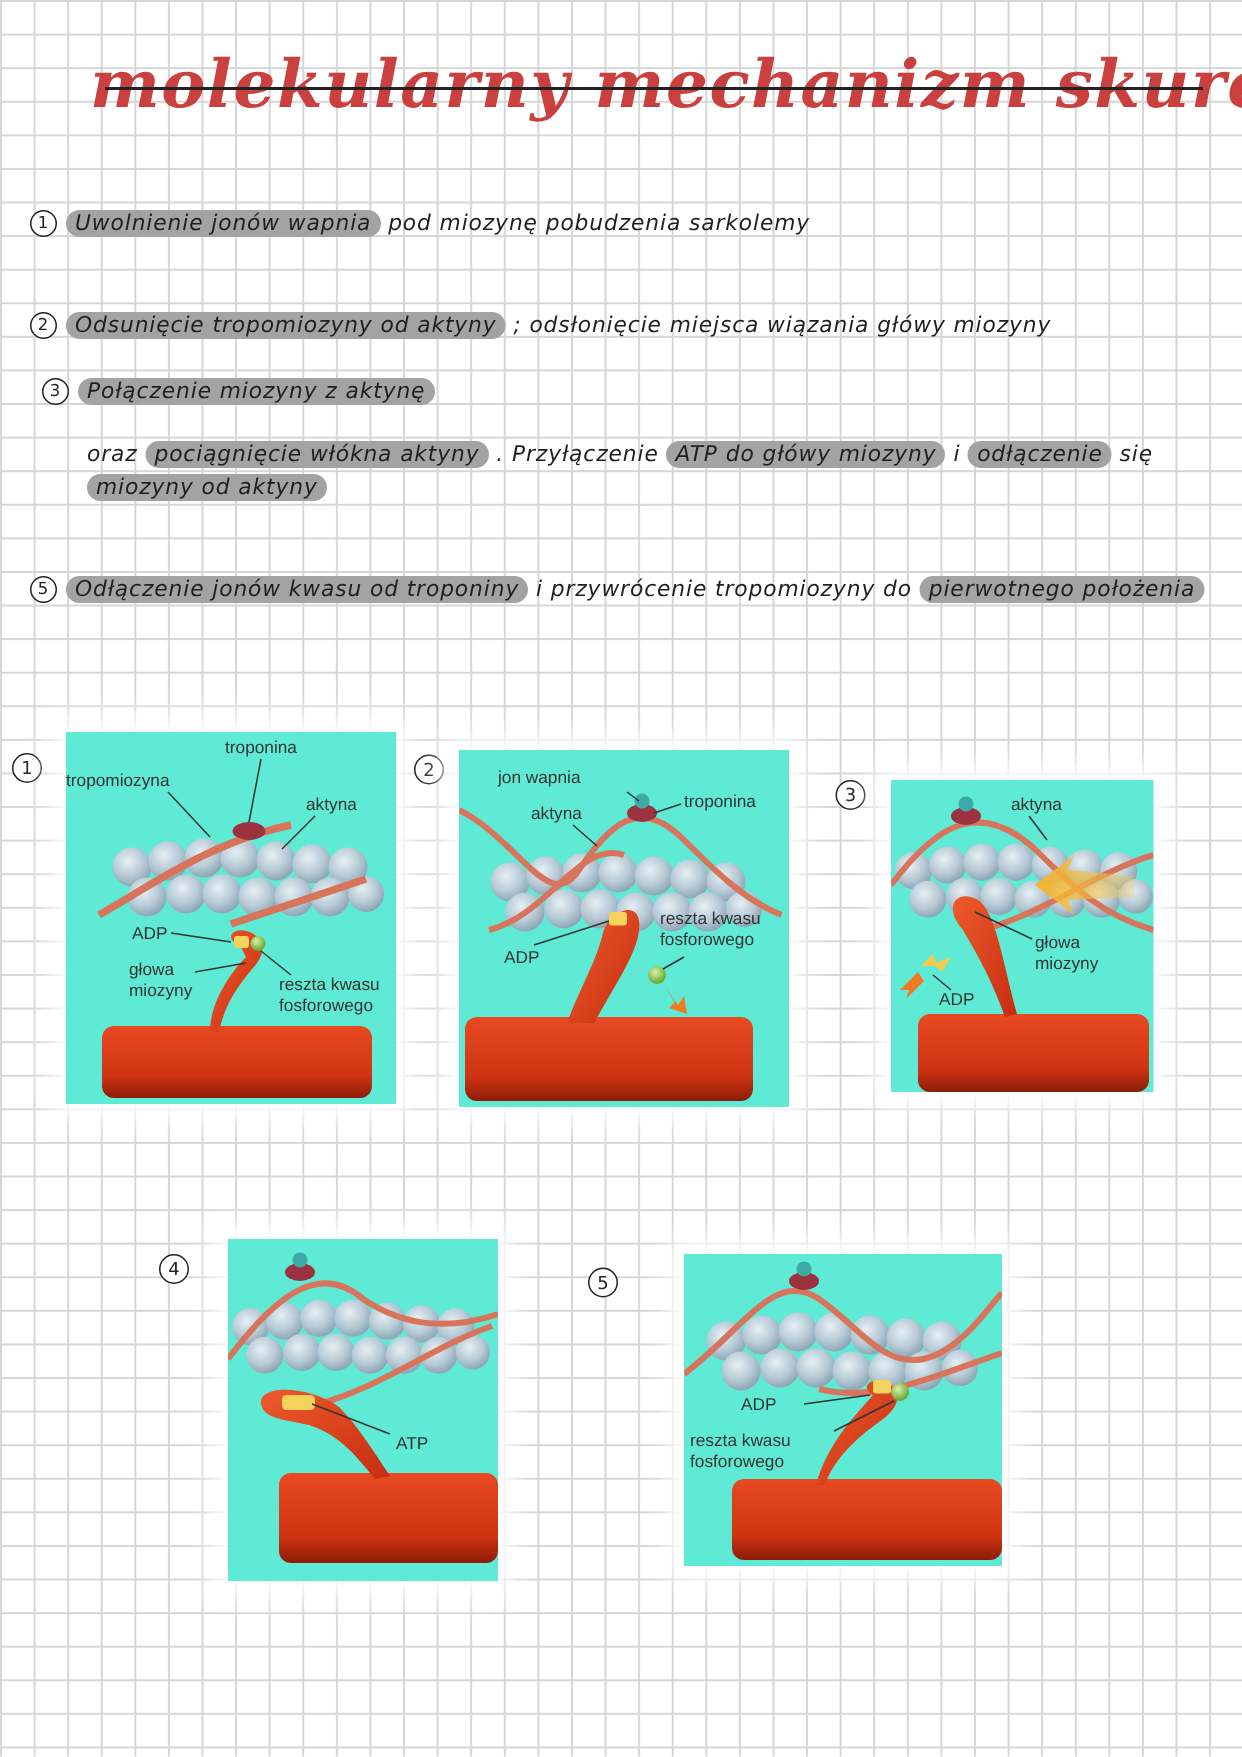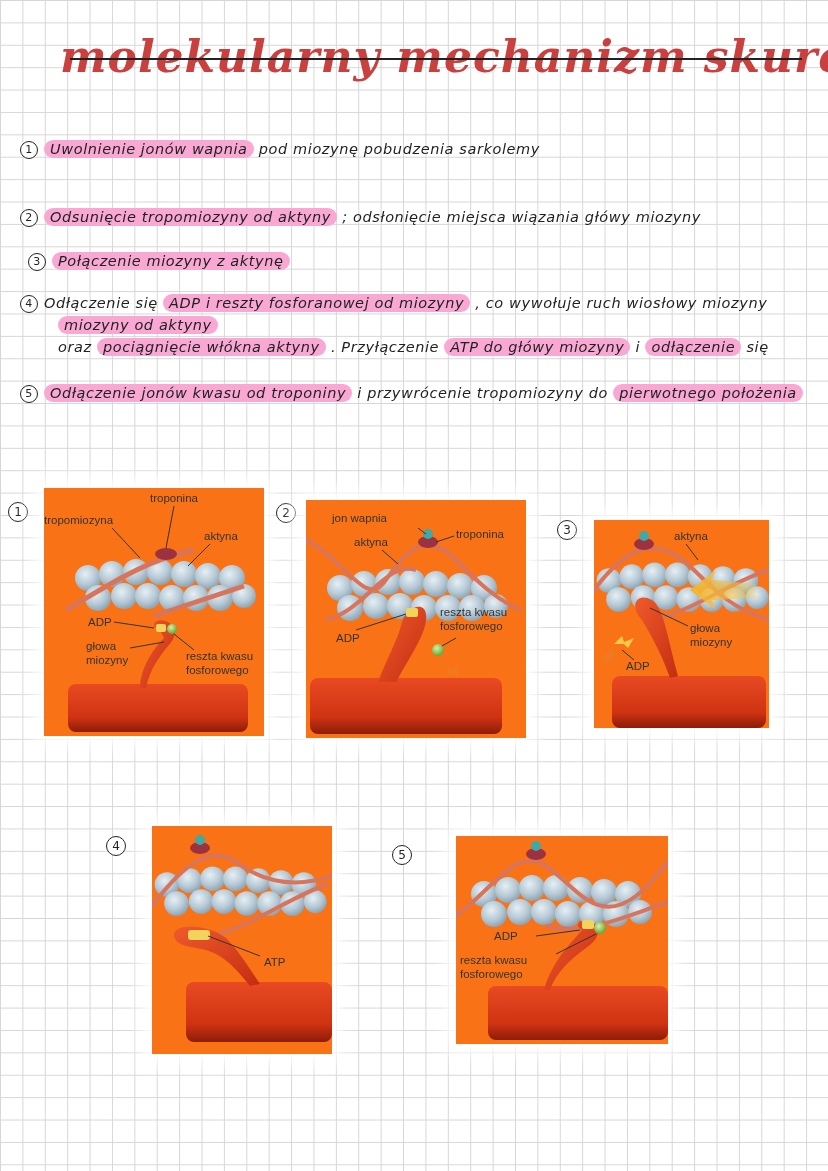--- a/index.html
+++ b/index.html
@@ -25,27 +25,27 @@
   .note {
     position: absolute; font-family: "DejaVu Sans", sans-serif; font-size: 14.5px;
     color: #1f1f1f; letter-spacing: 0.6px; white-space: nowrap; font-style: italic;
   }
   .note .line { display: block; height: 22px; line-height: 22px; }
   .num {
     display: inline-block; width: 16px; height: 16px; border: 1.3px solid #222; border-radius: 50%;
     text-align: center; line-height: 16px; font-size: 11px; font-style: normal; margin-right: 6px;
     vertical-align: middle; background: #fff;
   }
-  .hl { background: #f9a8d4; border-radius: 10px; padding: 1px 6px; }
+  .hl { background: #a3a3a3; border-radius: 10px; padding: 1px 6px; }
   .dnum {
     position: absolute; width: 18px; height: 18px; border: 1.4px solid #222; border-radius: 50%;
     text-align: center; line-height: 18px; font-size: 12px; background: #fff; color: #222;
   }
   .diagram {
-    position: absolute; background: #f97316;
+    position: absolute; background: #5eead4;
     box-shadow: 0 0 18px 10px #fff;
   }
   .diagram svg { display: block; }
   .lbl { font-family: "Liberation Sans", sans-serif; font-size: 11.5px; fill: #333; }
 </style>
 </head>
 <body>
 
 <div class="title">
   <span>molekularny mechanizm skurczu</span>
@@ -56,23 +56,22 @@
     <div class="note" style="left: 20px; top: 138px;">
       <span class="line"><span class="num">1</span><span class="hl">Uwolnienie jonów wapnia</span><span> pod miozynę pobudzenia sarkolemy</span></span>
     </div>
     <div class="note" style="left: 20px; top: 180px; margin-top: 26px;">
       <span class="line"><span class="num">2</span><span class="hl">Odsunięcie tropomiozyny od aktyny</span><span> ; odsłonięcie miejsca wiązania główy miozyny</span></span>
     </div>
     <div class="note" style="left: 28px; top: 250px;">
       <span class="line"><span class="num">3</span><span class="hl">Połączenie miozyny z aktynę</span></span>
     </div>
     <div class="note" style="left: 20px; top: 292px;">
-      <span class="line"><span class="num">4</span><span>Odłączenie się </span><span class="hl">ADP i reszty fosforanowej od miozyny</span><span> , co wywołuje ruch wiosłowy miozyny</span></span>
+      <span class="line" style="padding-left: 38px;"><span>oraz </span><span class="hl">pociągnięcie włókna aktyny</span><span> . Przyłączenie </span><span class="hl">ATP do główy miozyny</span><span> i </span><span class="hl">odłączenie</span><span> się</span></span>
       <span class="line" style="padding-left: 38px;"><span class="hl">miozyny od aktyny</span></span>
-      <span class="line" style="padding-left: 38px;"><span>oraz </span><span class="hl">pociągnięcie włókna aktyny</span><span> . Przyłączenie </span><span class="hl">ATP do główy miozyny</span><span> i </span><span class="hl">odłączenie</span><span> się</span></span>
     </div>
     <div class="note" style="left: 20px; top: 382px;">
       <span class="line"><span class="num">5</span><span class="hl">Odłączenie jonów kwasu od troponiny</span><span> i przywrócenie tropomiozyny do </span><span class="hl">pierwotnego położenia</span></span>
     </div>
   </div>
 
 <svg width="0" height="0" style="position:absolute">
   <defs>
     <radialGradient id="bead" cx="40%" cy="35%" r="65%">
       <stop offset="0%" stop-color="#e6eff4"></stop>

